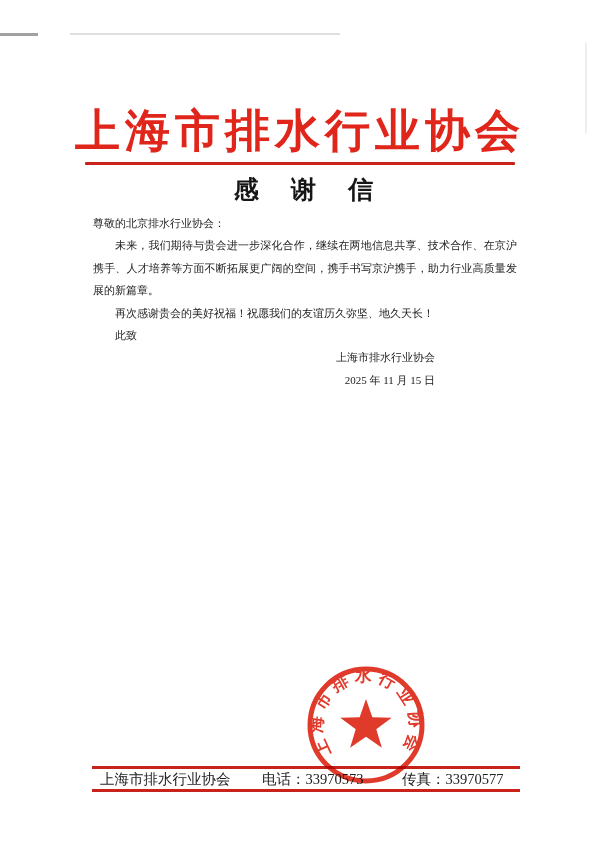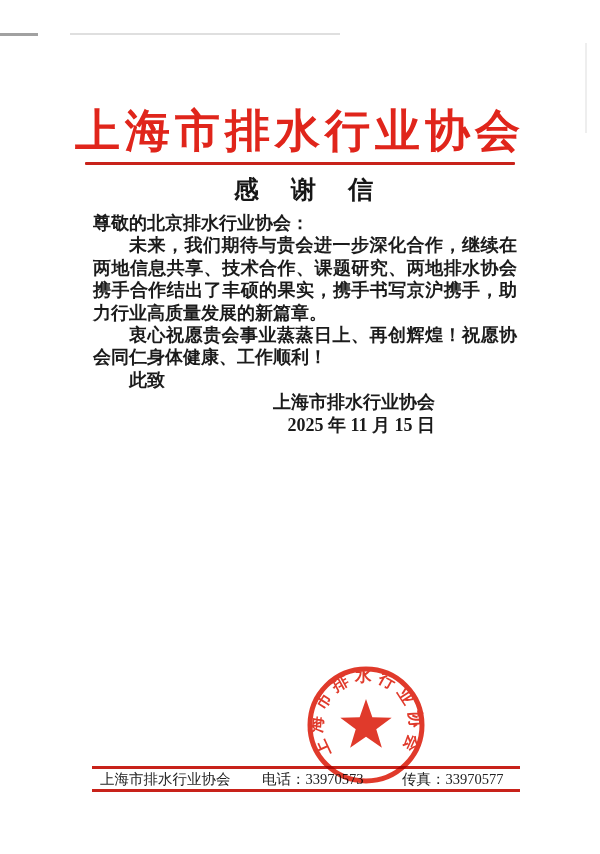--- a/index.html
+++ b/index.html
@@ -18,21 +18,21 @@
     font-size:45px;font-weight:bold;letter-spacing:5px;color:var(--header-red,#e0251b);
     white-space:nowrap;
   }
   .red-rule{position:absolute;left:85px;top:129px;width:430px;height:3px;background:var(--accent-red,#c8221a);border-radius:1px;}
   .letter-title{
     position:absolute;left:0;top:140px;width:600px;text-align:center;
     font-size:25px;font-weight:bold;letter-spacing:13px;padding-left:20px;box-sizing:border-box;color:#161616;
   }
   .letter-body{
     position:absolute;left:93px;top:179px;width:424px;
-    font-size:18px;line-height:22.4px;text-align:justify;text-justify:inter-ideograph;font-weight:bold;
+    font-size:11px;line-height:22.4px;text-align:justify;text-justify:inter-ideograph;
   }
   .letter-body p{margin:0;padding:0;}
   .para{text-indent:2em;}
   .cizhi{text-indent:2em;}
   .sign-block{text-align:right;padding-right:82px;}
 
   .footer-line{position:absolute;left:92px;width:428px;height:2.5px;background:var(--accent-red,#c8221a);}
   .fl-top{top:733px;}
   .fl-bottom{top:756px;}
   .footer-text{position:absolute;top:737px;font-size:14.5px;white-space:nowrap;color:#222;}
@@ -56,22 +56,22 @@
   <div class="smudge s1"></div>
   <div class="smudge s2"></div>
   <div class="smudge s3"></div>
 
   <div class="org-header">上海市排水行业协会</div>
   <div class="red-rule"></div>
   <div class="letter-title">感 谢 信</div>
 
   <div class="letter-body">
     <p class="salutation">尊敬的北京排水行业协会：</p>
-    <p class="para">未来，我们期待与贵会进一步深化合作，继续在两地信息共享、技术合作、课题研究、两地排水协会携手合作结出了丰硕的果实，携手书写京沪携手，助力行业高质量发展的新篇章。</p>
-    <p class="para">衷心祝愿贵会事业蒸蒸日上、再创辉煌！祝愿协会同仁身体健康、工作顺利！</p>
+    <p class="para">未来，我们期待与贵会进一步深化合作，继续在两地信息共享、技术合作、在京沪携手、人才培养等方面不断拓展更广阔的空间，携手书写京沪携手，助力行业高质量发展的新篇章。</p>
+    <p class="para">再次感谢贵会的美好祝福！祝愿我们的友谊历久弥坚、地久天长！</p>
     <p class="cizhi">此致</p>
     <div class="sign-block">
       <div>上海市排水行业协会</div>
       <div>2025 年 11 月 15 日</div>
     </div>
   </div>
 
   <svg class="stamp" viewBox="-65 -65 130 130" aria-hidden="true">
     <circle class="stamp-ring" cx="0" cy="2" r="56"></circle>
     <polygon class="stamp-star" points="0,-24 6.35,-5.74 25.68,-5.34 10.27,6.34 15.87,24.84 0,13.8 -15.87,24.84 -10.27,6.34 -25.68,-5.34 -6.35,-5.74"></polygon>

